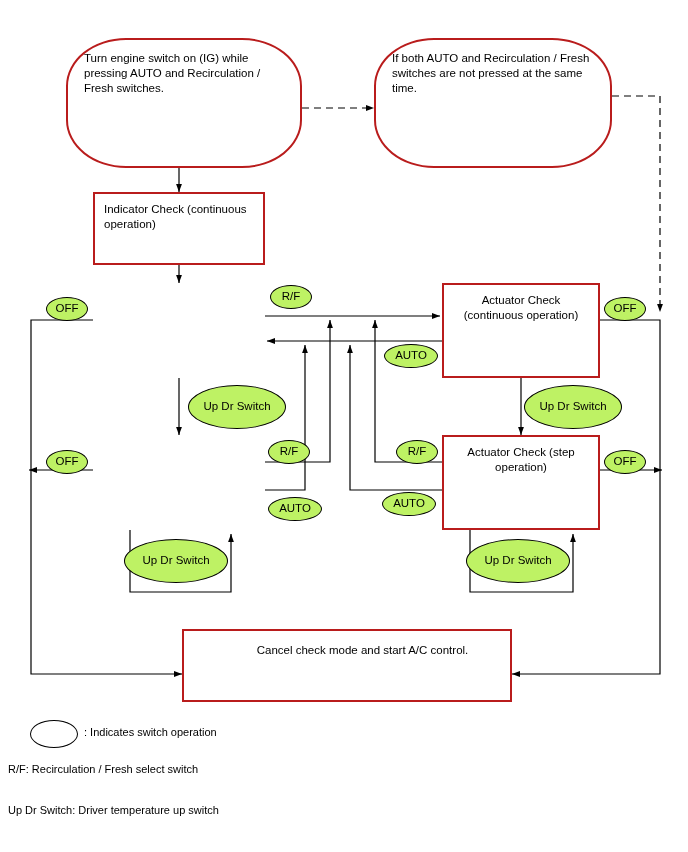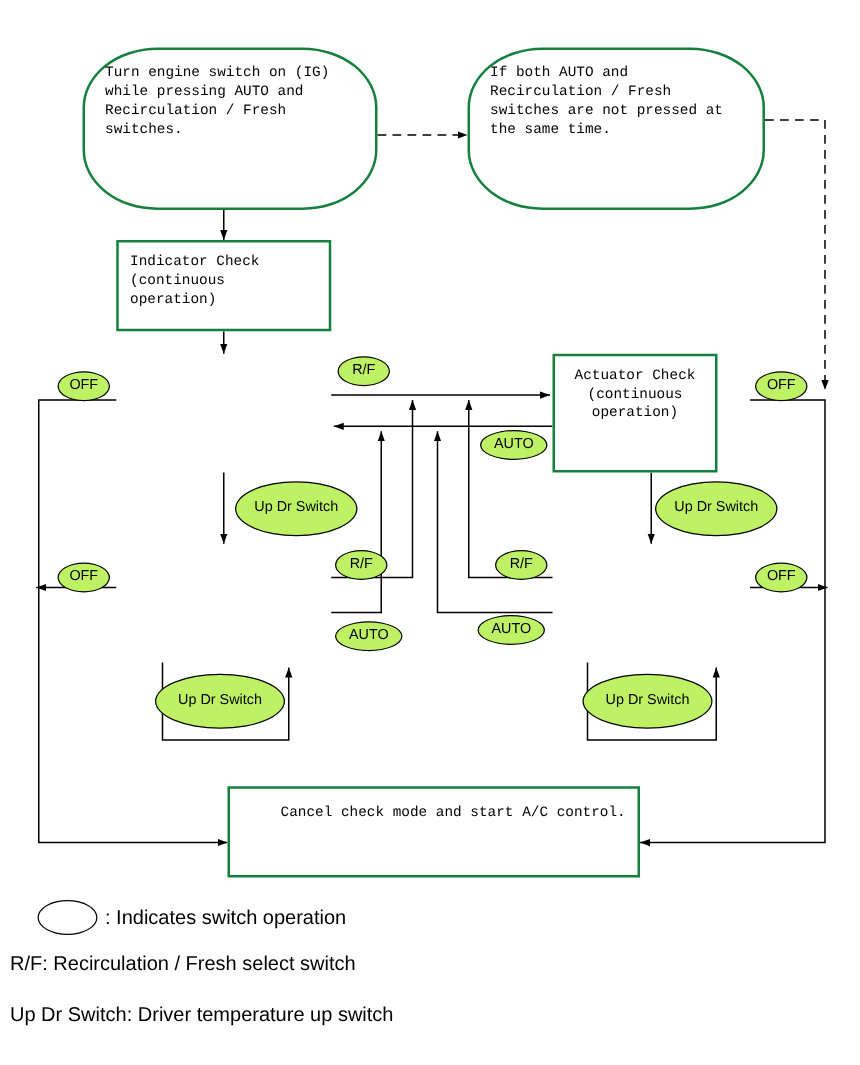--- a/index.html
+++ b/index.html
@@ -22,22 +22,21 @@
     position: absolute;
     left: 0;
     top: 0;
     width: 688px;
     height: 852px;
   }
   .node {
     position: absolute;
     box-sizing: border-box;
     background: #ffffff;
-    border: 2px solid #15803d;
-    font-family: Liberation Mono, monospace;
+    border: 2px solid #b91c1c;
   }
   .node .txt {
     display: block;
     padding: 8px 9px 0 9px;
     font-size: 11.5px;
     line-height: 15px;
     white-space: pre-line;
   }
   .node.terminator {
     border-radius: 60px / 48px;
@@ -61,21 +60,21 @@
     border-radius: 50%;
     display: flex;
     align-items: center;
     justify-content: center;
     font-size: 11.5px;
     line-height: 1;
     white-space: nowrap;
   }
   .legend-item {
     position: absolute;
-    font-size: 16px;
+    font-size: 11px;
     white-space: nowrap;
   }
   .legend-ellipse {
     position: absolute;
     box-sizing: border-box;
     background: #ffffff;
     border: 1.6px solid #000000;
     border-radius: 50%;
   }
 </style>
@@ -138,24 +137,27 @@
   <div class="node terminator" style="left:374px; top:38px; width:238px; height:130px;">
     <span class="txt">If both AUTO and Recirculation / Fresh switches are not pressed at the same time.</span>
   </div>
 
   <div class="node" style="left:93px; top:192px; width:172px; height:73px;">
     <span class="txt">Indicator Check (continuous operation)</span>
   </div>
 
 
 
-  <div class="node center-label" style="left:442px; top:283px; width:132px; height:95px;">
+  <div class="node center-label" style="left:442px; top:283px; width:158px; height:95px;">
     <span class="txt">Actuator Check (continuous operation)</span>
   </div>
 
+  <div class="node center-label" style="left:442px; top:435px; width:158px; height:95px;">
+    <span class="txt">Actuator Check (step operation)</span>
+  </div>
 
   <div class="node centered" style="left:182px; top:629px; width:330px; height:73px;">
     <span class="txt">Cancel check mode and start A/C control.</span>
   </div>
 
   <div class="sw" style="left:46px; top:297px; width:42px; height:24px;">
     <span>OFF</span>
   </div>
 
   <div class="sw" style="left:270px; top:285px; width:42px; height:24px;">

